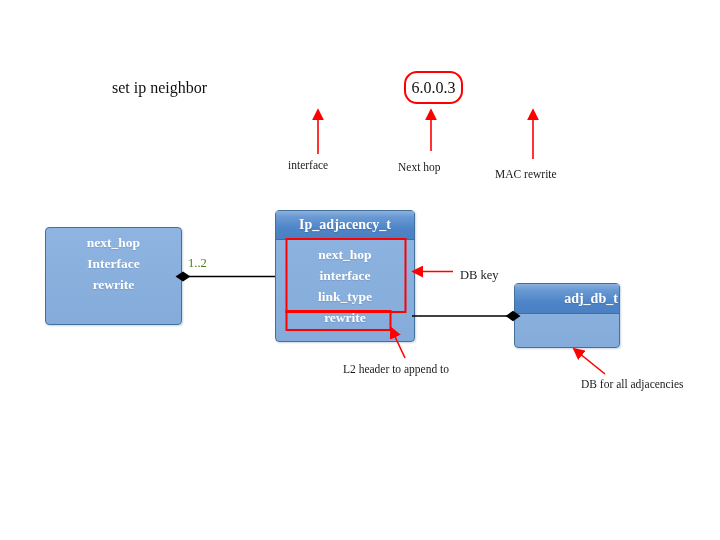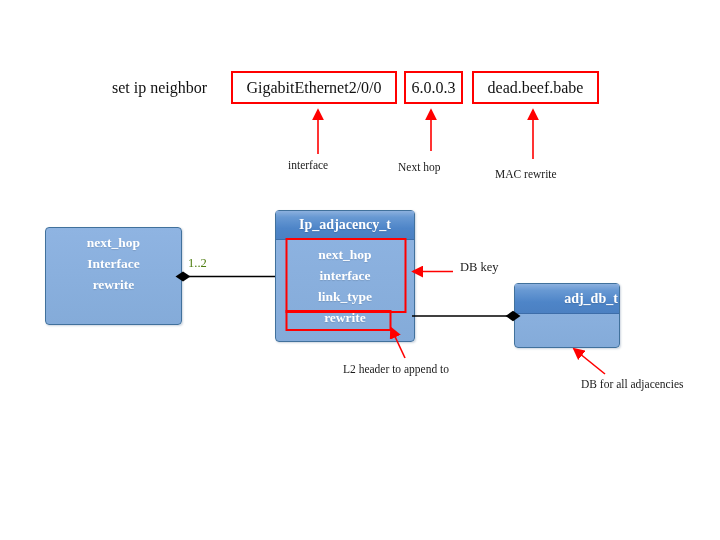--- a/index.html
+++ b/index.html
@@ -46,23 +46,21 @@
   }
   .multiplicity{position:absolute;left:188px;top:256px;font-size:12.5px;color:#4d7c0f;z-index:6;}
   .ann{position:absolute;font-size:11.5px;color:#1a1a1a;line-height:15px;z-index:6;white-space:nowrap;}
 </style>
 </head>
 <body>
 
 <div class="canvas">
 
   <div class="cmd-prefix">set ip neighbor</div>
-  <div class="red-box" style="left:231px;width:166px;">GigabitEthernet2/0/0</div>
-  <div class="red-box" style="left:404px;width:59px;">6.0.0.3</div>
-  <div class="red-box" style="left:472px;width:127px;">dead.beef.babe</div>
+  <div class="red-box" style="left:404px;width:59px;border-radius:13px;">6.0.0.3</div>
 
   <div class="small-label" style="left:288px;top:159px;">interface</div>
   <div class="small-label" style="left:398px;top:161px;">Next hop</div>
   <div class="small-label" style="left:495px;top:168px;">MAC rewrite</div>
 
   <div class="class-box" style="left:45px;top:227px;width:137px;height:98px;">
     <div class="class-body">
       <div class="field">next_hop</div>
       <div class="field">Interface</div>
       <div class="field">rewrite</div>
@@ -79,21 +77,21 @@
     </div>
   </div>
 
   <div class="class-box" style="left:514px;top:283px;width:106px;height:65px;">
     <div class="class-header" style="height:30px;padding-left:48px;">adj_db_t</div>
     <div class="class-body"></div>
   </div>
 
   <div class="multiplicity">1..2</div>
 
-  <div class="ann" style="left:460px;top:260px;font-size:12.5px;">DB key</div>
+  <div class="ann" style="left:460px;top:268px;font-size:12.5px;">DB key</div>
   <div class="ann" style="left:343px;top:362px;">
     <span style="display:block;">L2 header to append to</span>
   </div>
   <div class="ann" style="left:581px;top:377px;">DB for all adjacencies</div>
 
   <svg class="overlay" viewBox="0 0 720 540">
     <defs>
       <marker id="arrRed" viewBox="0 0 10 10" refX="8.5" refY="5" markerWidth="7.5" markerHeight="7.5" orient="auto-start-reverse">
         <path d="M0,0 L10,5 L0,10 z" fill="#ff0000"></path>
       </marker>

